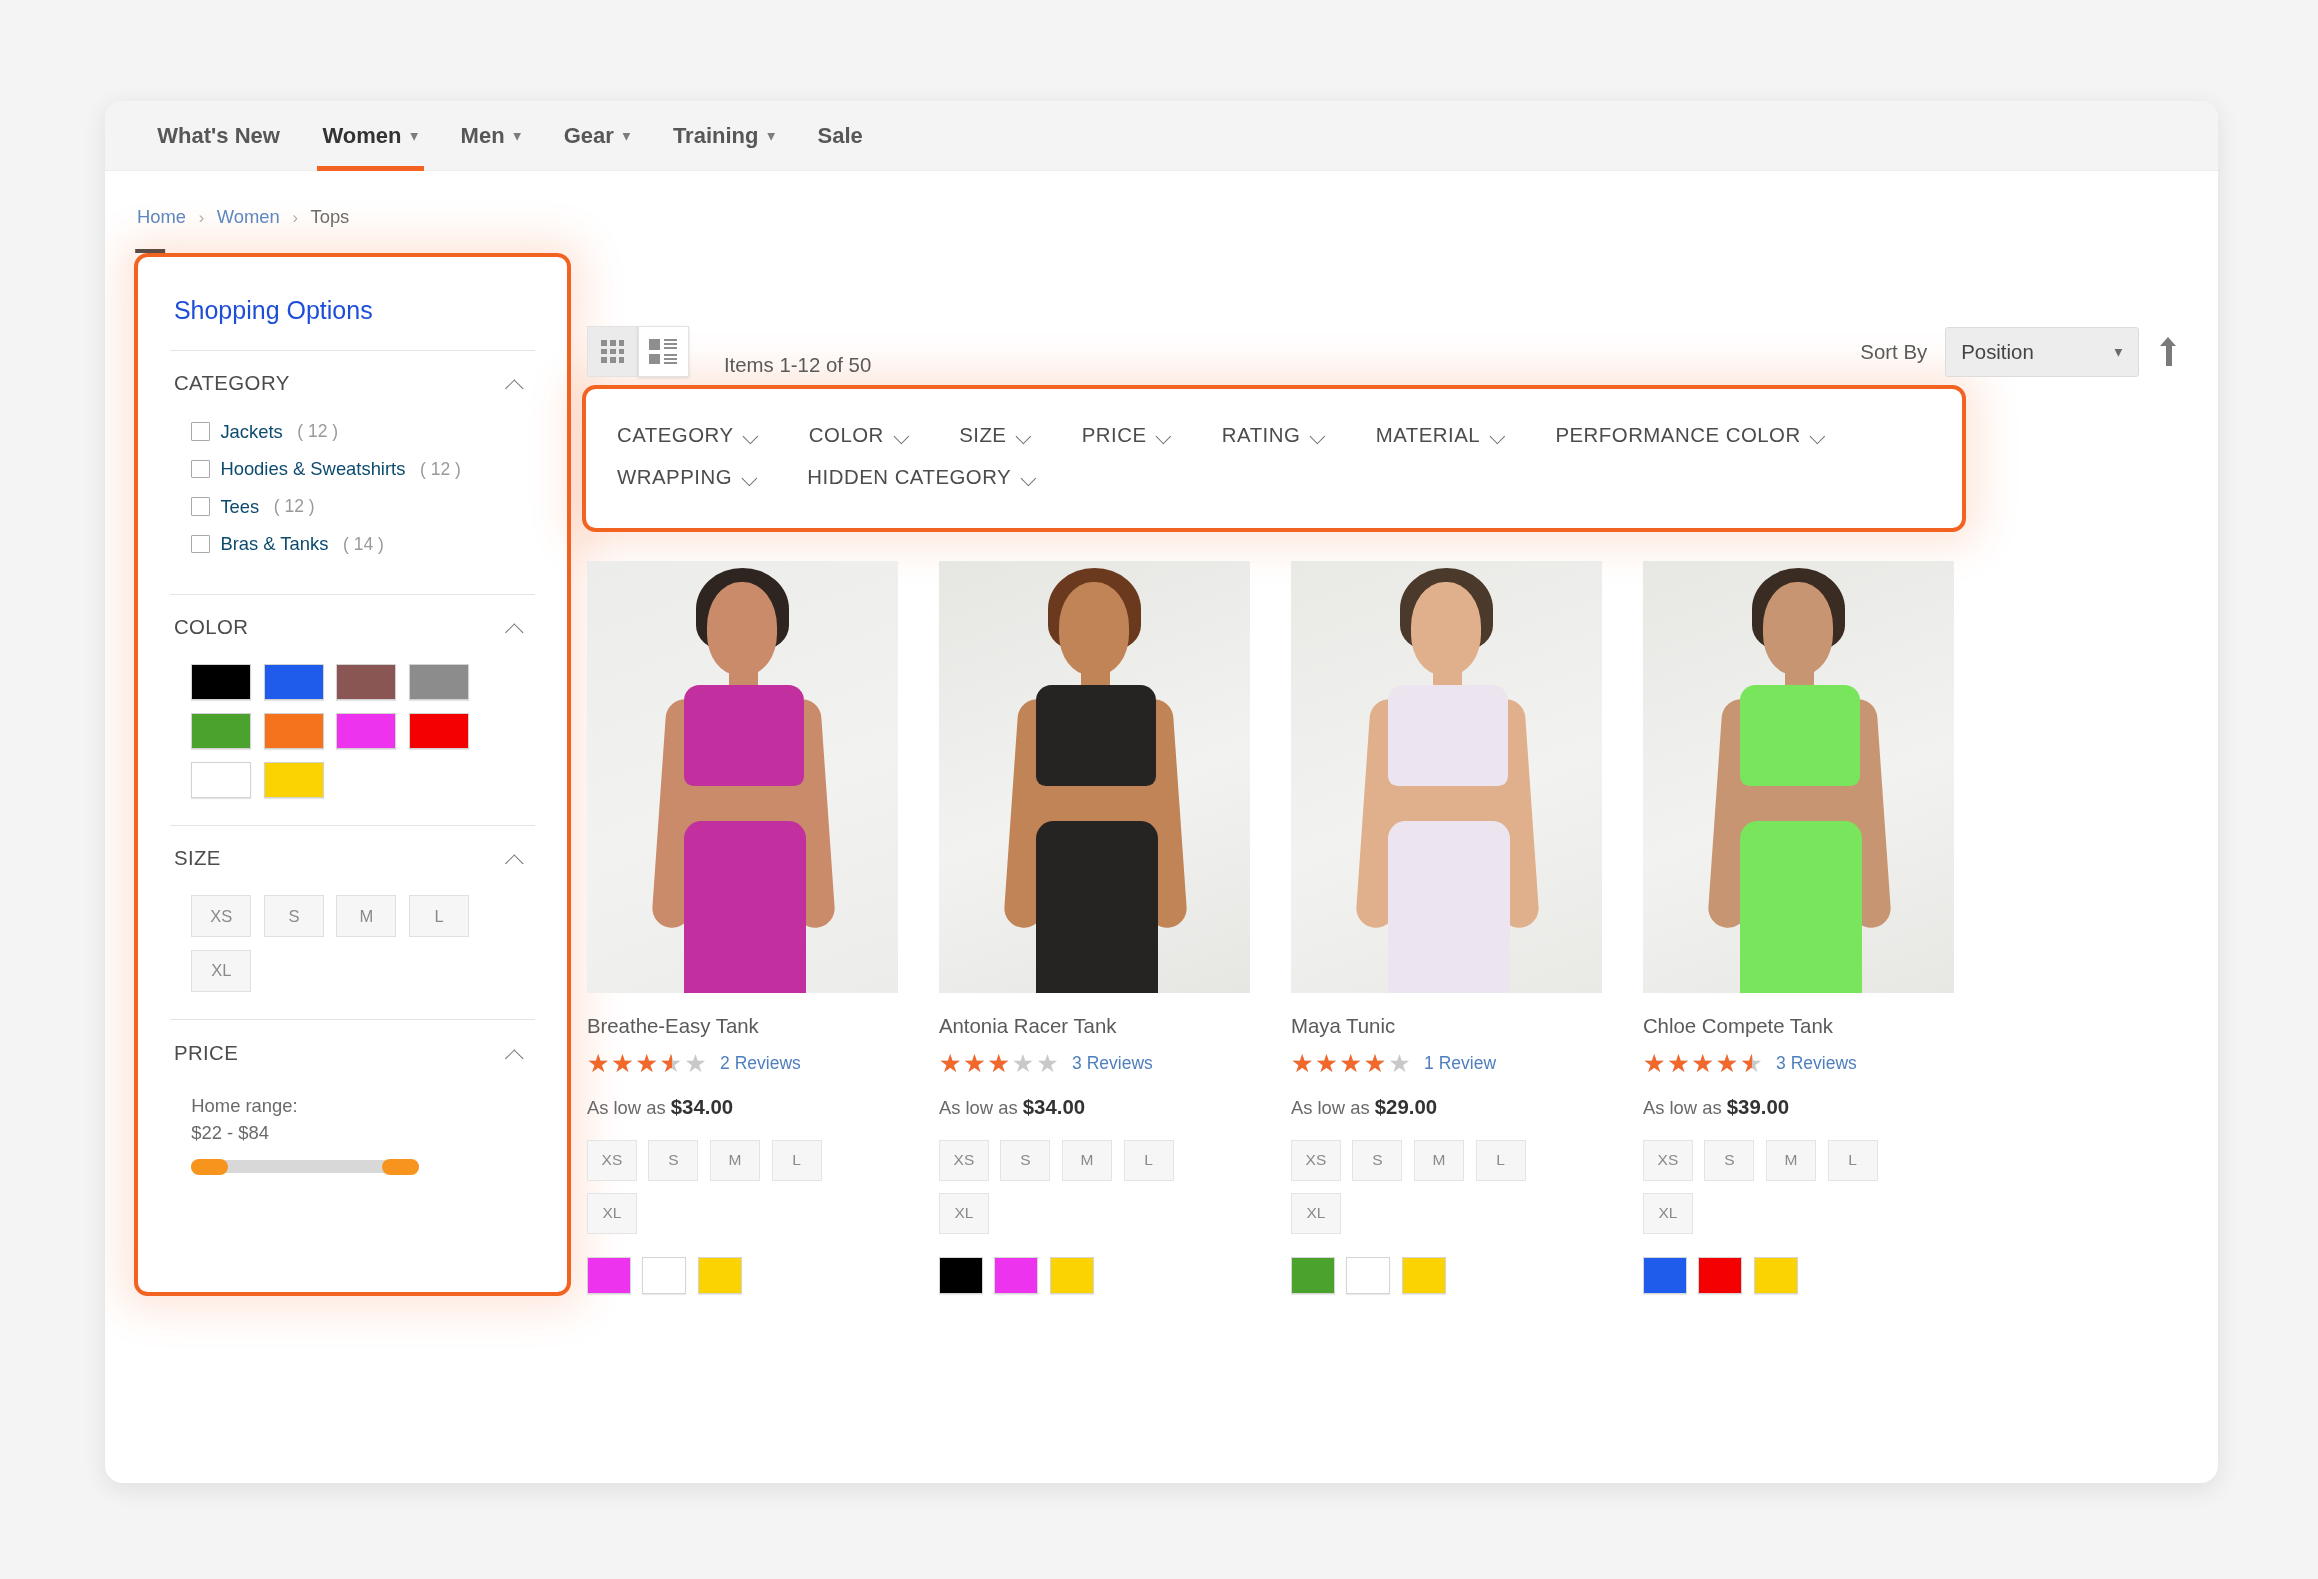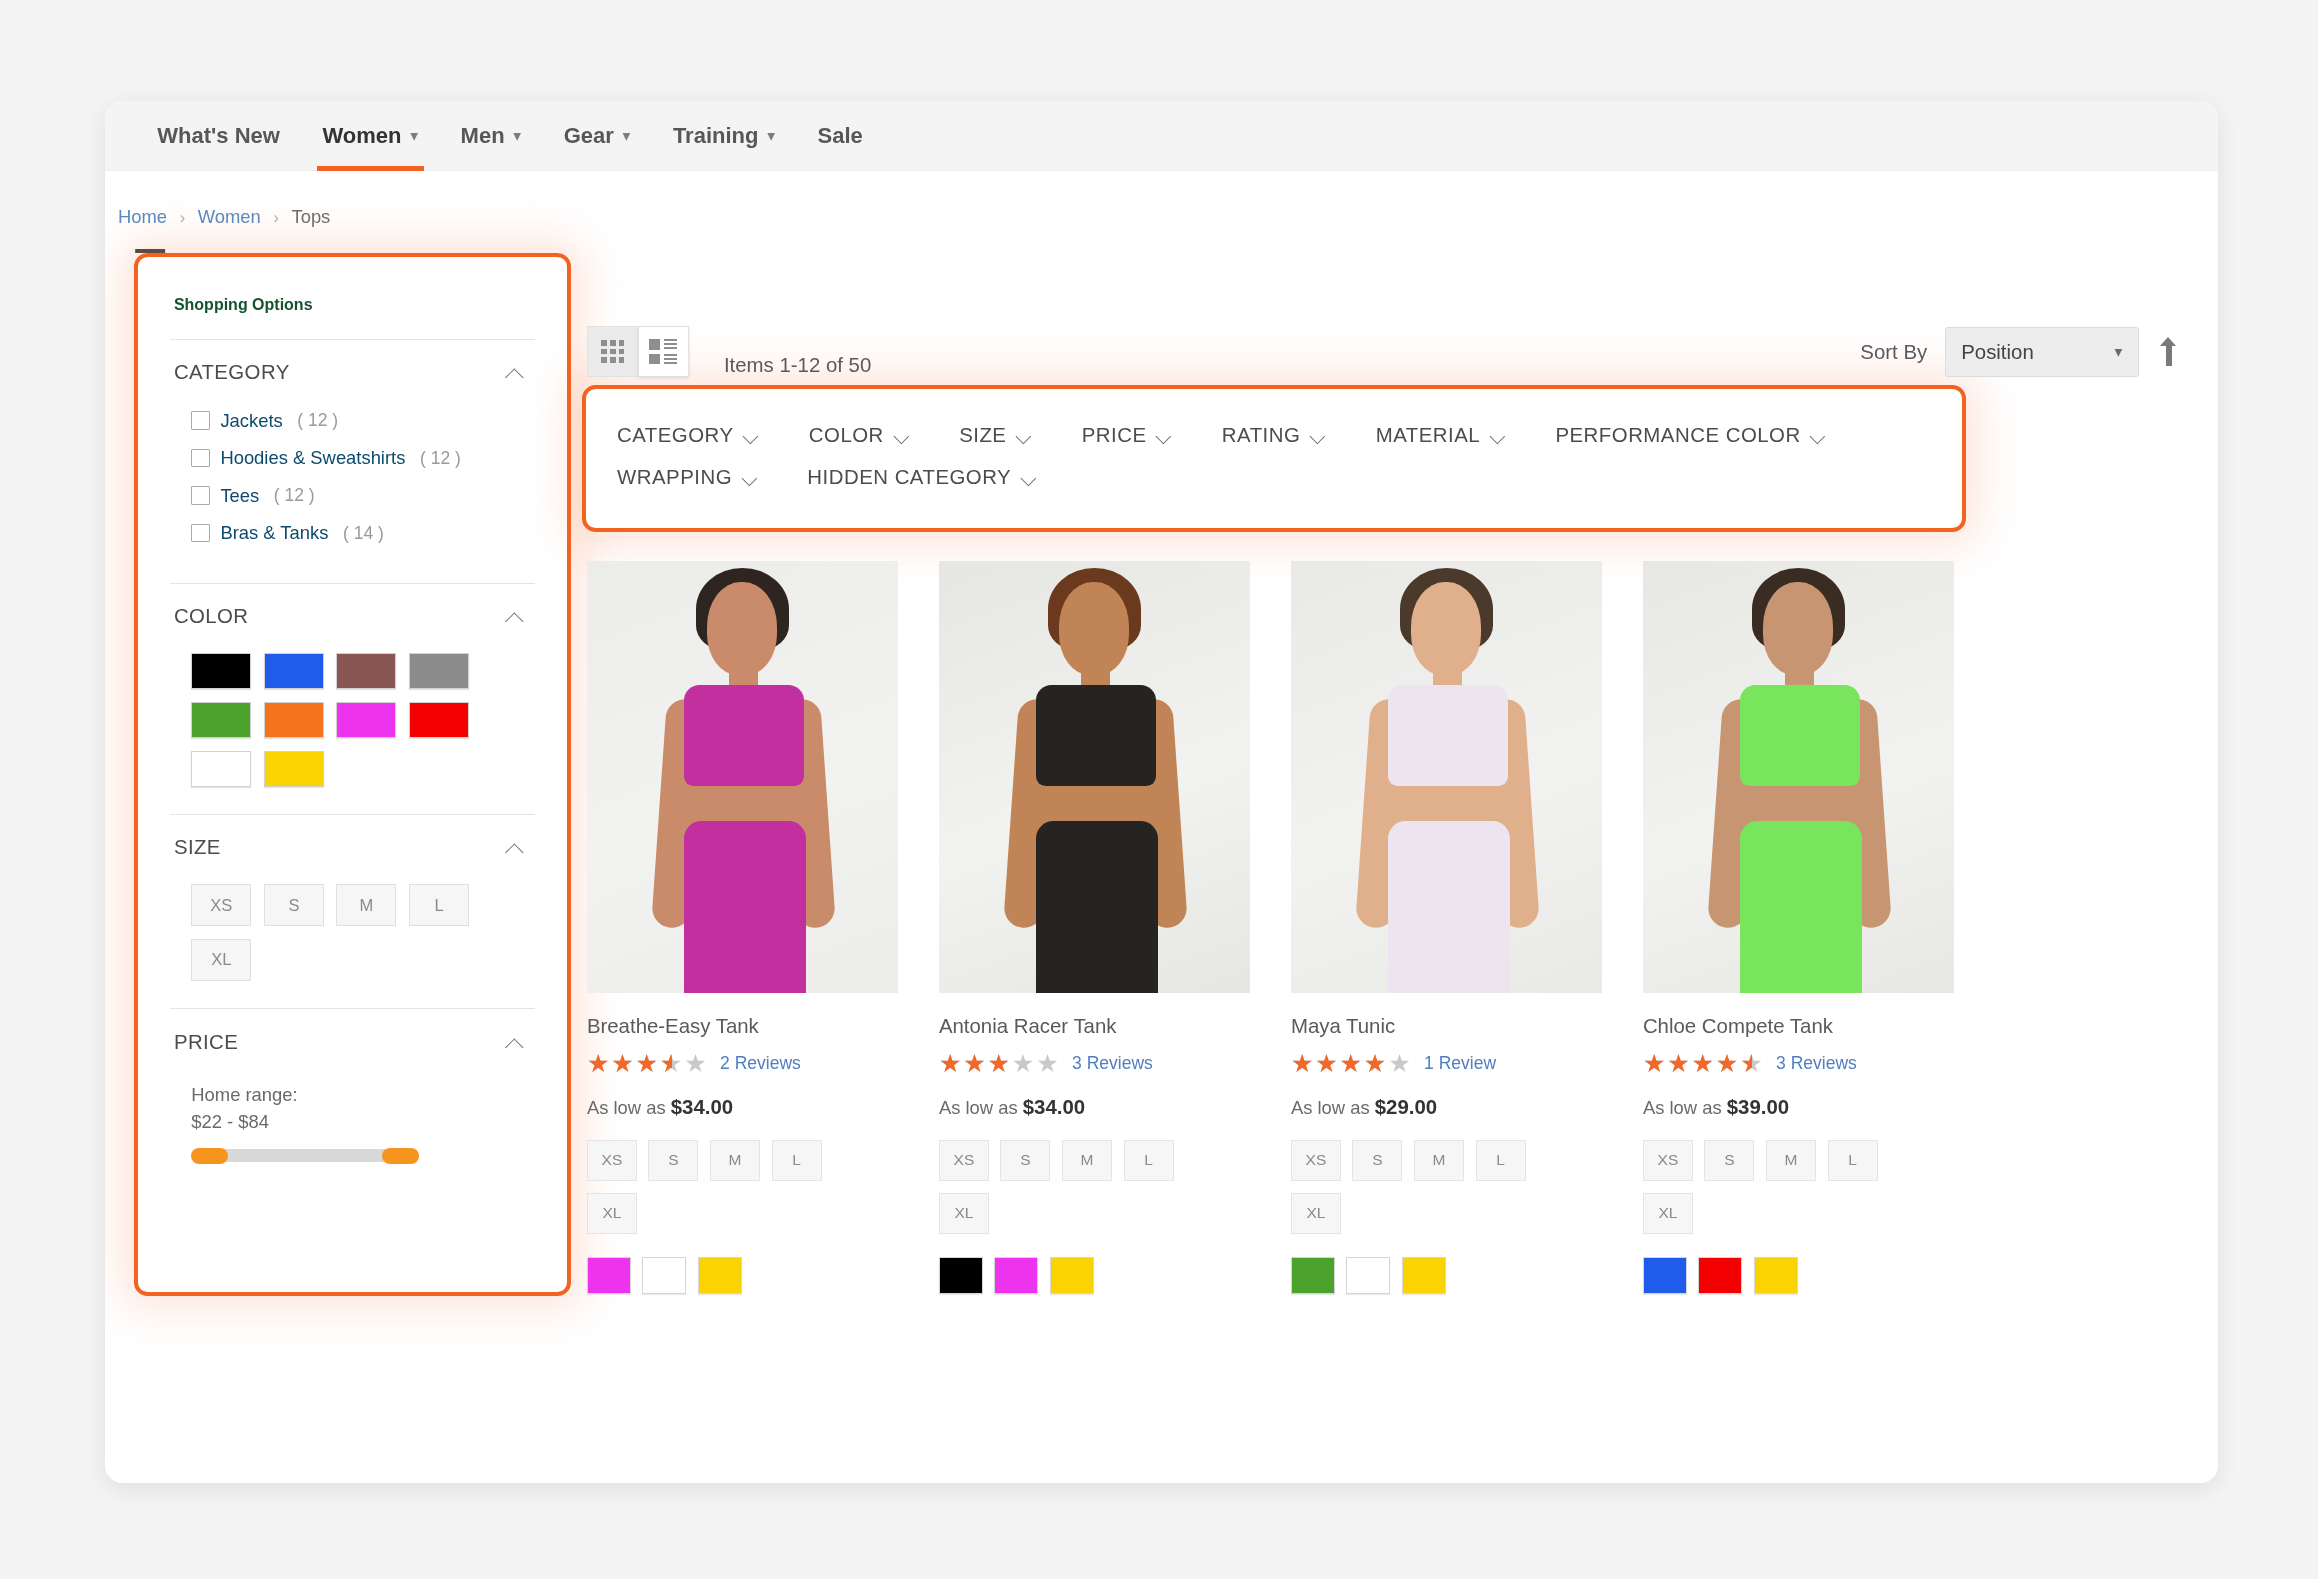--- a/index.html
+++ b/index.html
@@ -41,21 +41,21 @@
   .nav-item.active { color: #333; }
   .nav-item.active::after {
     content:""; position:absolute; left: 15.5px; right: 15.5px; bottom: 0;
     height: 4.9px; background: #f26322;
   }
   .caret { font-size: 15.5px; color: #7d7d7d; font-weight: normal; }
 
   
   .breadcrumb {
     display: flex; align-items: center; gap: 12.6px;
-    padding: 35px 0 0 13px;
+    padding: 35px 0 0 32px;
     font-size: 18.4px; color: #7d7d7d;
   }
   .crumb-link { color: #5b89c4; }
   .crumb-sep { color: #b0b0b0; font-size: 16.5px; }
   .crumb-cur { color: #6e6e6e; }
 
   
   .page-title {
     padding: 7.8px 0 0 29px;
     font-size: 53px; font-weight: normal; color: #4a4a4a;
@@ -73,21 +73,21 @@
     left: 0; top: -46px;
     width: 437px;
     min-height: 1043px;
     background: #ffffff;
     border: 4.9px solid #f26322;
     border-radius: 13.6px;
     box-shadow: 0 0 41px 13.6px rgba(242,99,34,0.16);
     padding: 27px 32px 32px 32px;
   }
   .sidebar-title {
-    font-size: 16px; color: #14532d; font-weight: bold;
+    font-size: 25px; color: #1d4ed8; font-weight: normal;
     padding: 11.6px 0 25px 3.9px;
   }
   .filter-block { border-top: 1px solid #e4e4e4; padding: 17.5px 0 9.7px 0; }
   .filter-head {
     display: flex; align-items: center; justify-content: space-between;
     font-size: 20.4px; letter-spacing: 0.4px; color: #4c4c4c;
     padding: 3.9px 3.9px 3.9px 3.9px;
   }
   .chev-up {
     width: 18.4px; height: 18.4px; position: relative; margin-right: 5.8px;

